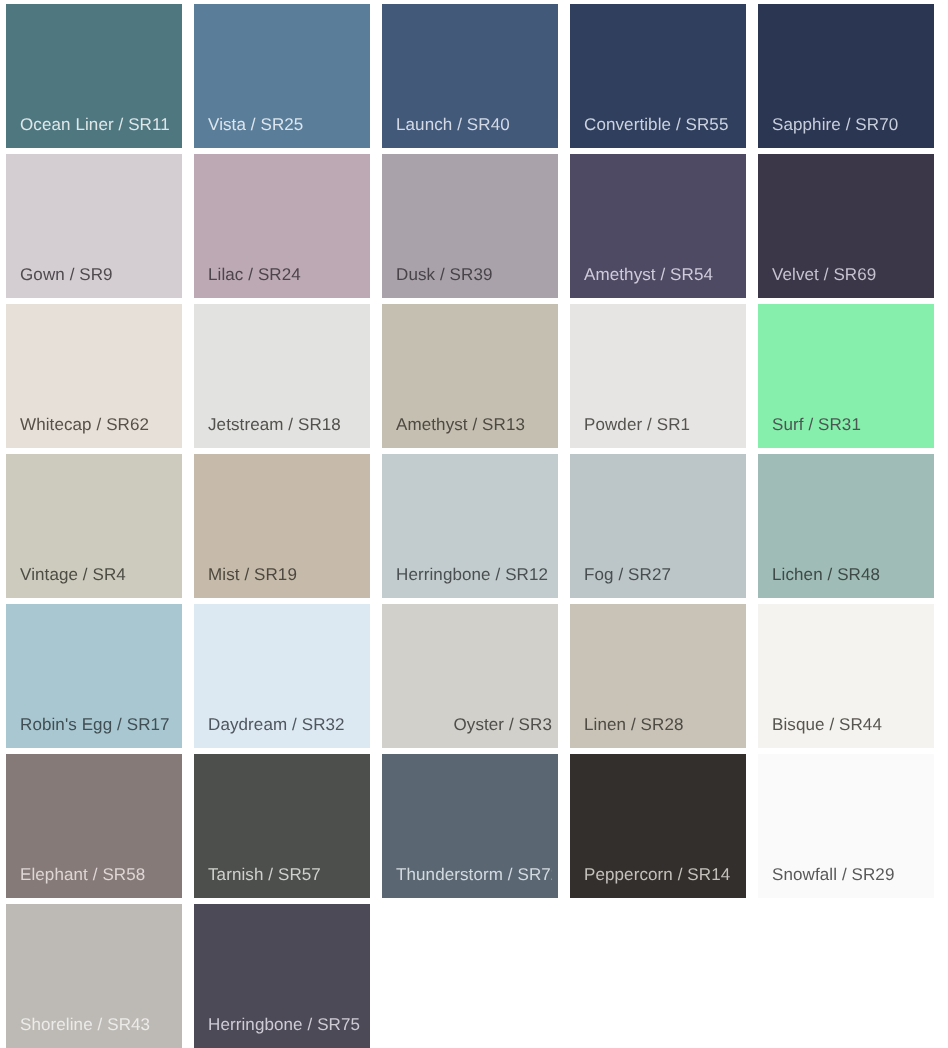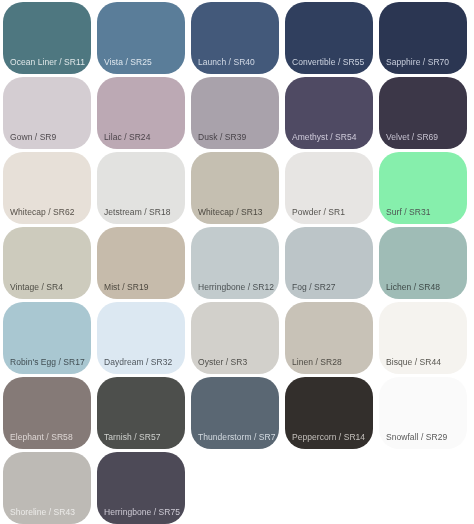--- a/index.html
+++ b/index.html
@@ -24,21 +24,20 @@
     height: 522px;
     padding: 2px 0 0 3px;
     box-sizing: border-box;
   }
   .swatch {
     position: relative;
     width: 88px;
     height: 72px;
     box-sizing: border-box;
     overflow: hidden;
-    border-radius: 20px;
   }
   .swatch-label {
     position: absolute;
     left: 7px;
     bottom: 7px;
     right: 3px;
     font-size: 8.5px;
     line-height: 10px;
     letter-spacing: 0.05px;
     white-space: nowrap;
@@ -79,21 +78,21 @@
     <div class="swatch" style="background: rgb(60, 55, 72);">
       <span class="swatch-label" style="color: rgb(198, 194, 208);">Velvet / SR69</span>
     </div>
     <div class="swatch" style="background: rgb(231, 224, 216);">
       <span class="swatch-label" style="color: rgb(86, 80, 73);">Whitecap / SR62</span>
     </div>
     <div class="swatch" style="background: rgb(226, 226, 224);">
       <span class="swatch-label" style="color: rgb(82, 81, 78); margin-top: 37px;">Jetstream / SR18</span>
     </div>
     <div class="swatch" style="background: rgb(197, 191, 177);">
-      <span class="swatch-label" style="color: rgb(78, 74, 66);">Whitecap / SR13</span>
+      <span class="swatch-label" style="color: rgb(78, 74, 66);">Amethyst / SR13</span>
     </div>
     <div class="swatch" style="background: rgb(231, 229, 227);">
       <span class="swatch-label" style="color: rgb(85, 83, 79);">Powder / SR1</span>
     </div>
     <div class="swatch" style="background: #86efac;">
       <span class="swatch-label" style="color: rgb(77, 85, 83);">Surf / SR31</span>
     </div>
     <div class="swatch" style="background: rgb(205, 203, 189);">
       <span class="swatch-label" style="color: rgb(78, 77, 69);">Vintage / SR4</span>
     </div>
@@ -108,21 +107,21 @@
     </div>
     <div class="swatch" style="background: rgb(159, 188, 182);">
       <span class="swatch-label" style="color: rgb(63, 74, 72);">Lichen / SR48</span>
     </div>
     <div class="swatch" style="background: rgb(169, 199, 209);">
       <span class="swatch-label" style="color: rgb(65, 78, 83);">Robin's Egg / SR17</span>
     </div>
     <div class="swatch" style="background: rgb(220, 232, 242);">
       <span class="swatch-label" style="color: rgb(79, 86, 93);">Daydream / SR32</span>
     </div>
-    <div class="swatch" style="background: rgb(210, 208, 203);">
+    <div class="swatch" style="background: rgb(210, 208, 203); text-align: right;">
       <span class="swatch-label" style="color: rgb(79, 78, 74);">Oyster / SR3</span>
     </div>
     <div class="swatch" style="background: rgb(200, 194, 183);">
       <span class="swatch-label" style="color: rgb(78, 75, 68); margin-top: 40px;">Linen / SR28</span>
     </div>
     <div class="swatch" style="background: rgb(245, 243, 239);">
       <span class="swatch-label" style="color: rgb(87, 85, 79);">Bisque / SR44</span>
     </div>
     <div class="swatch" style="background: rgb(133, 122, 119);">
       <span class="swatch-label" style="color: rgb(222, 215, 213);">Elephant / SR58</span>

